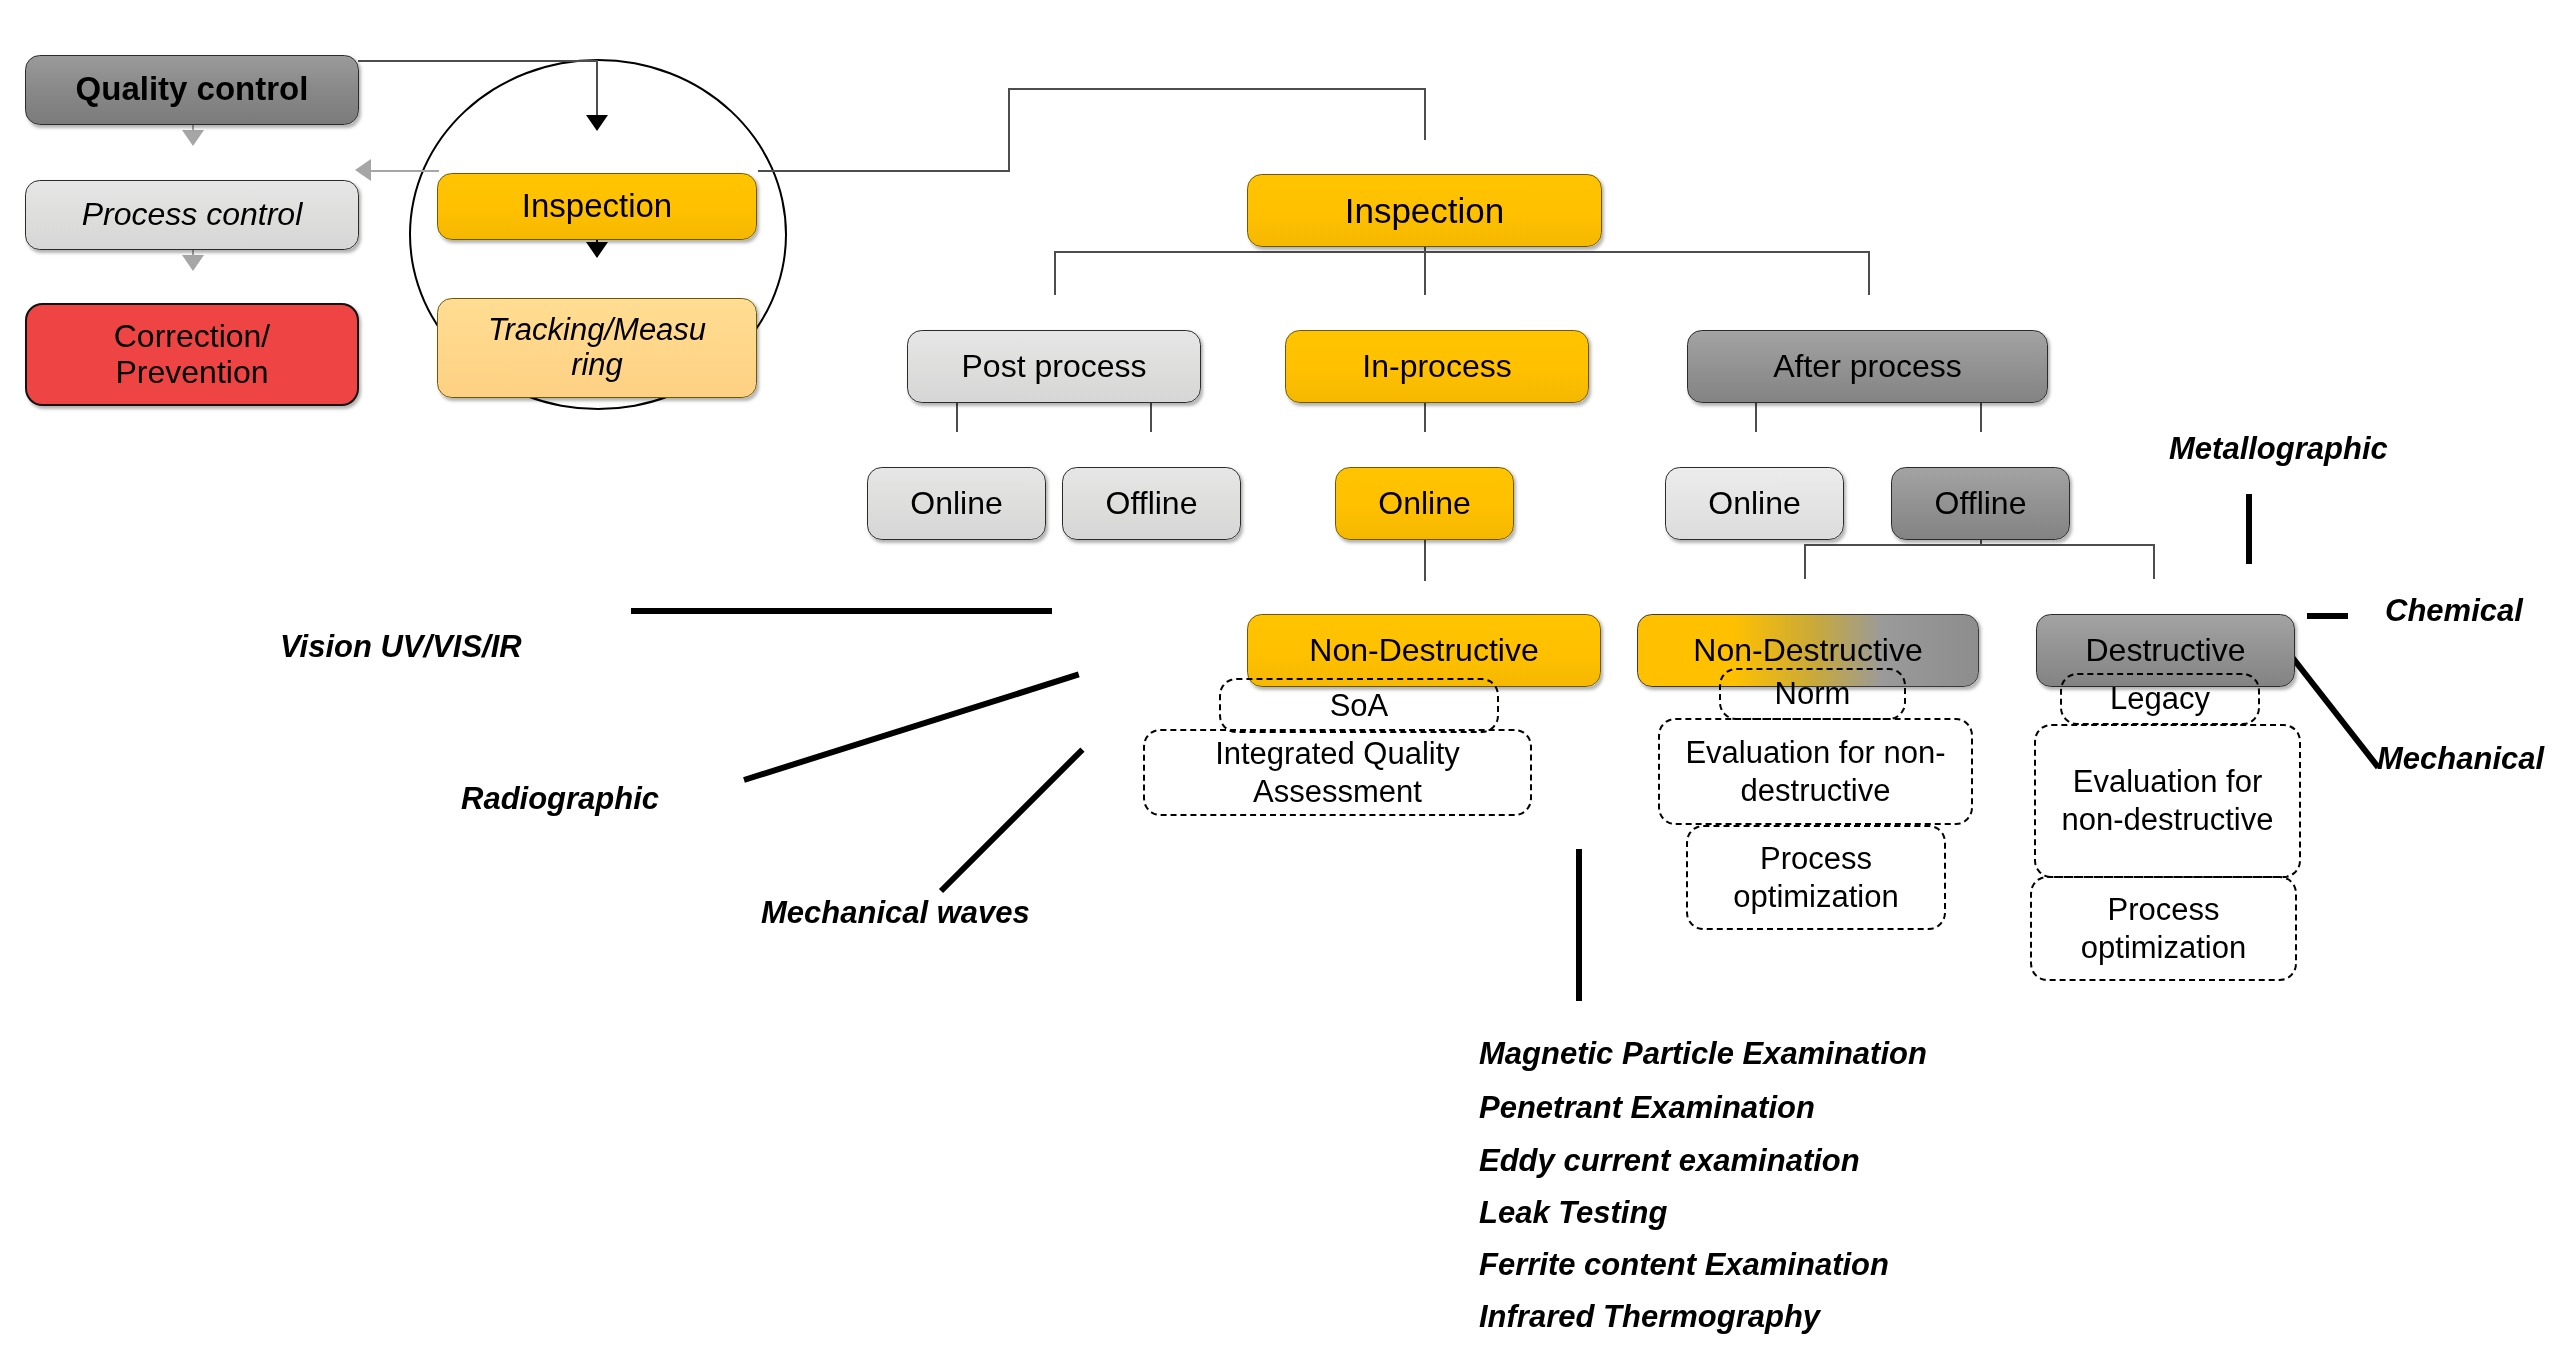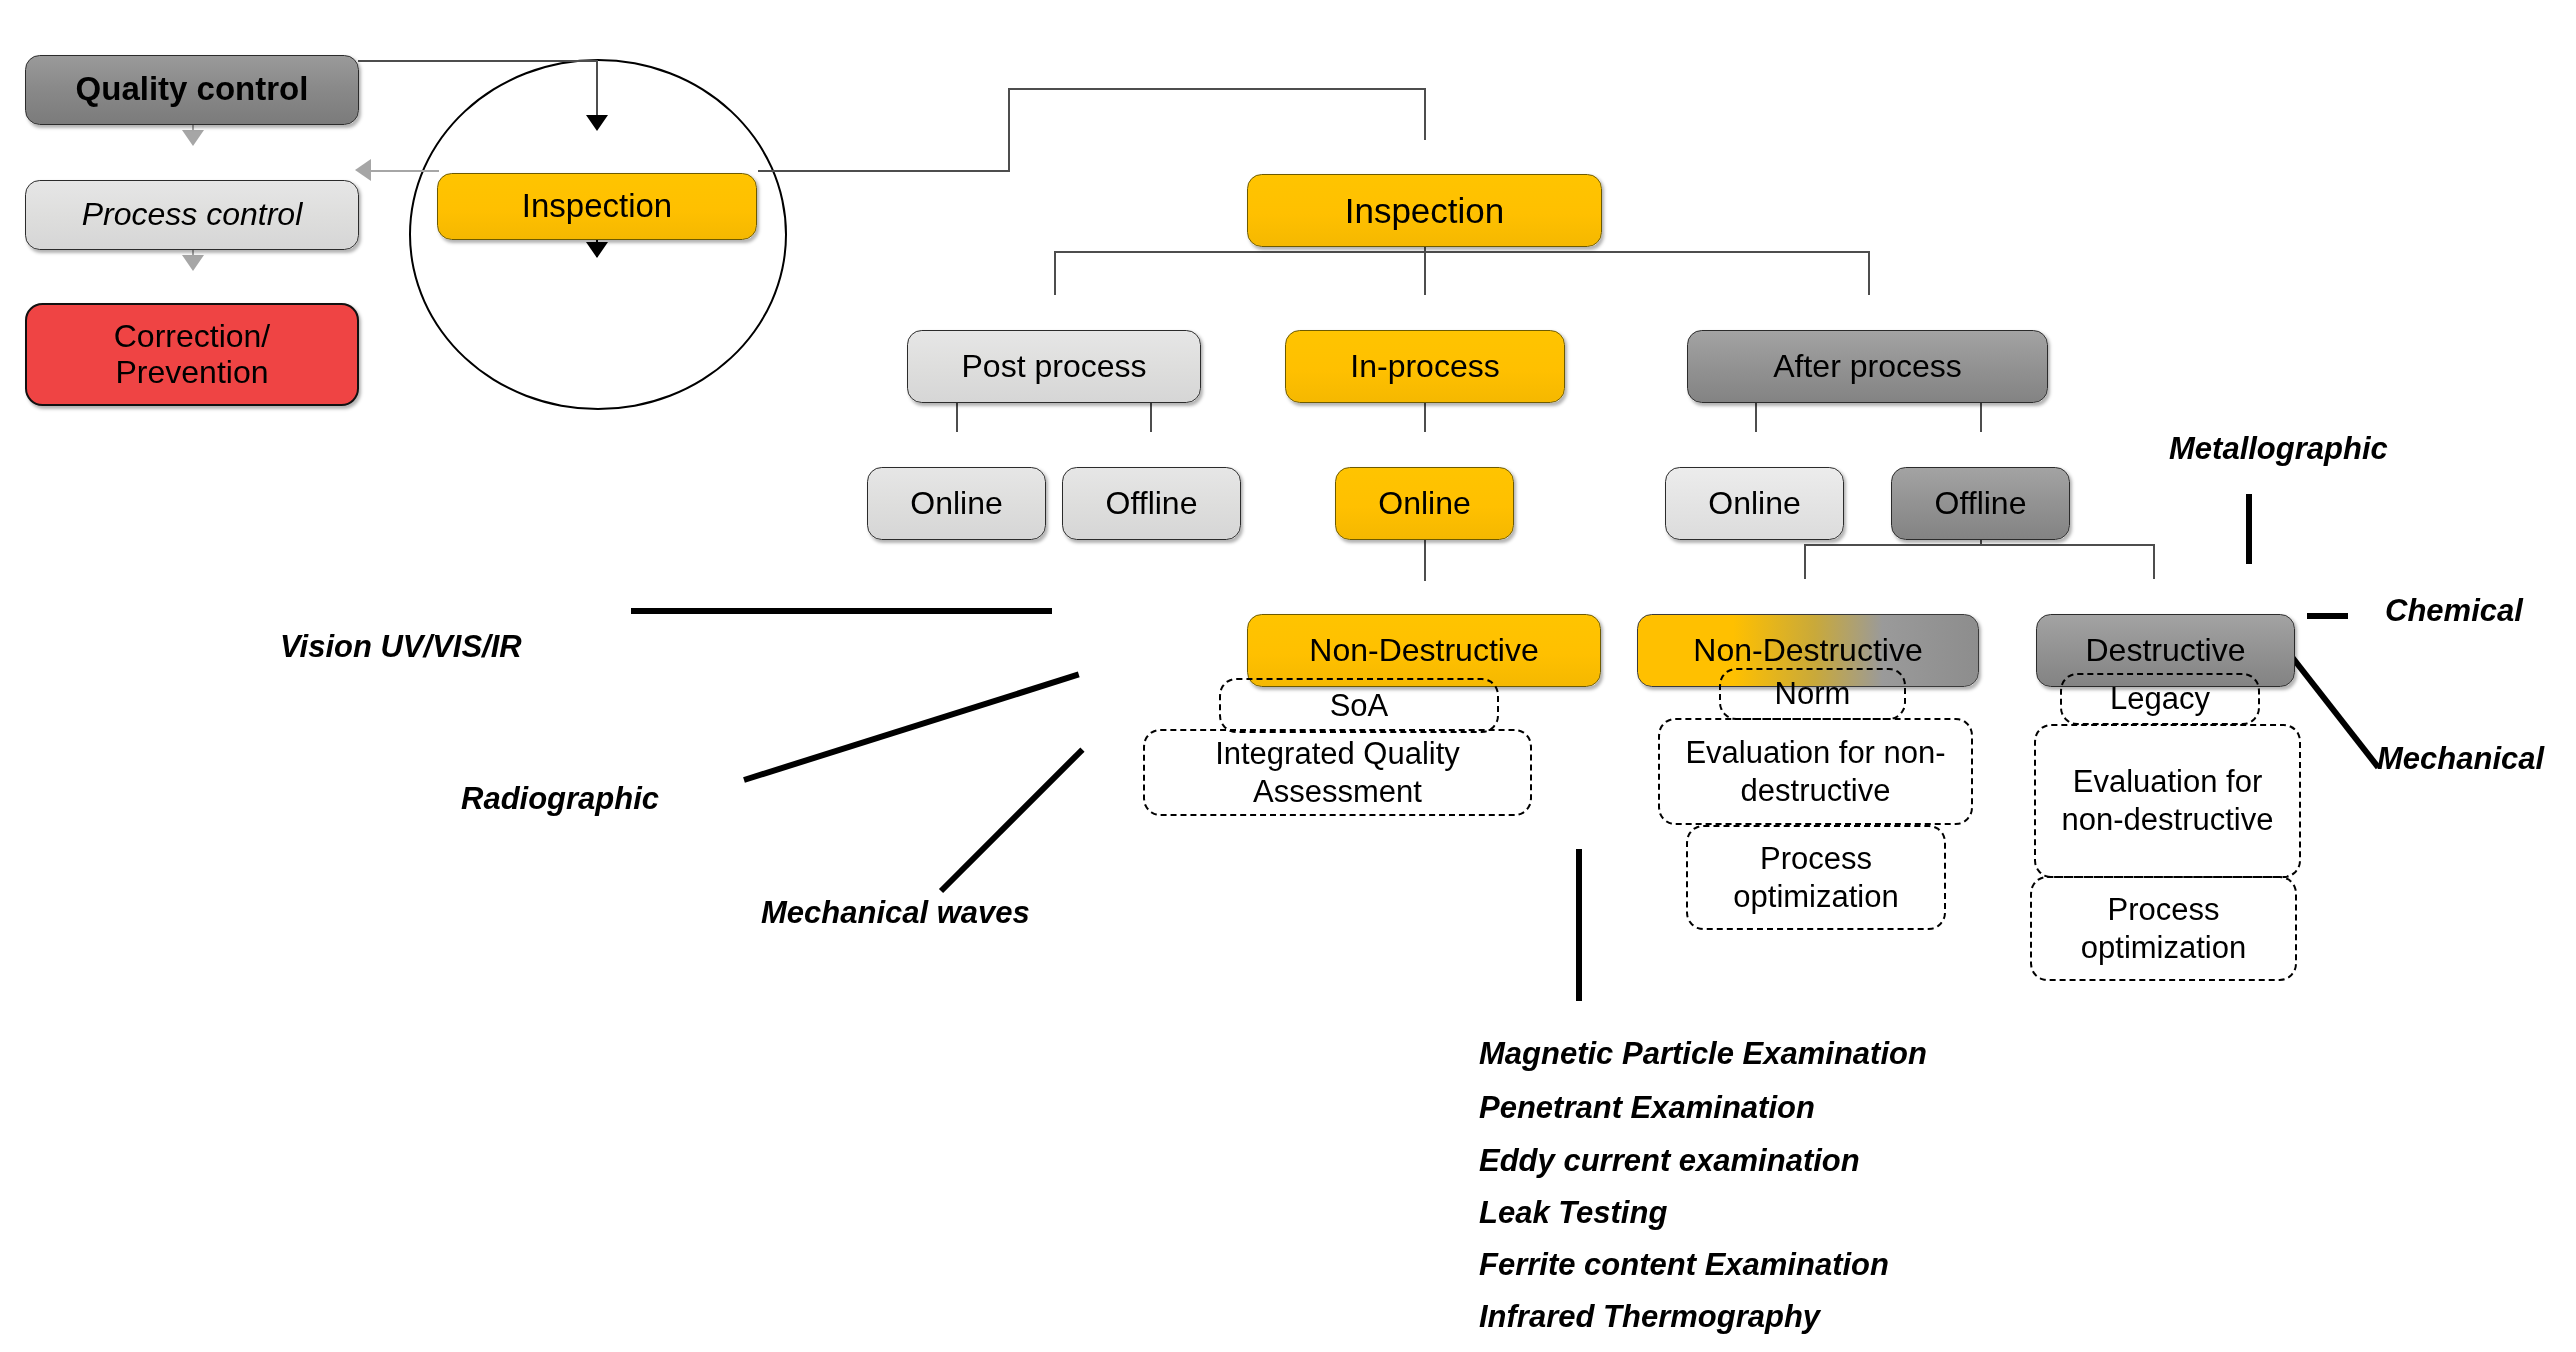--- a/index.html
+++ b/index.html
@@ -135,39 +135,41 @@
   <div class="arrow-down" style="left:586px;top:115px;"></div>
 
   <div class="node n-amber" style="left:437px;top:137px;width:320px;height:67px;font-size:33px;">Inspection</div>
 
   <div class="ln lnh ln-gray" style="left:369px;top:170px;width:70px;"></div>
   <div class="arrow-left-gray" style="left:355px;top:159px;"></div>
 
   <div class="ln lnv ln-blk" style="left:596px;top:204px;height:53px;"></div>
   <div class="arrow-down" style="left:586px;top:242px;"></div>
 
+  <div class="node n-amberlite ital" style="left:437px;top:262px;width:320px;height:100px;font-size:31px;white-space:pre-line;">Tracking/Measu
+ring</div>
 
   <div class="ln lnh" style="left:758px;top:170px;width:252px;"></div>
   <div class="ln lnv" style="left:1008px;top:88px;height:83px;"></div>
   <div class="ln lnh" style="left:1008px;top:88px;width:417px;"></div>
   <div class="ln lnv" style="left:1424px;top:88px;height:52px;"></div>
 
   <div class="node n-amber" style="left:1247px;top:138px;width:355px;height:73px;font-size:35px;">Inspection</div>
 
   <div class="ln lnv" style="left:1424px;top:211px;height:41px;"></div>
 
   <div class="ln lnh" style="left:1054px;top:251px;width:816px;"></div>
 
   <div class="ln lnv" style="left:1054px;top:251px;height:44px;"></div>
   <div class="ln lnv" style="left:1424px;top:251px;height:44px;"></div>
   <div class="ln lnv" style="left:1868px;top:251px;height:44px;"></div>
 
   <div class="node n-lightgray" style="left:907px;top:294px;width:294px;height:73px;font-size:32px;">Post process</div>
 
-  <div class="node n-amber" style="left:1285px;top:294px;width:280px;height:73px;font-size:32px;">In-process</div>
+  <div class="node n-amber" style="left:1285px;top:294px;width:304px;height:73px;font-size:32px;">In-process</div>
 
   <div class="node n-midgray" style="left:1687px;top:294px;width:361px;height:73px;font-size:32px;">After process</div>
 
   <div class="ln lnv" style="left:1054px;top:367px;height:33px;"></div>
   <div class="ln lnh" style="left:956px;top:399px;width:195px;"></div>
   <div class="ln lnv" style="left:956px;top:399px;height:33px;"></div>
   <div class="ln lnv" style="left:1150px;top:399px;height:33px;"></div>
 
   <div class="node n-lightgray" style="left:867px;top:431px;width:179px;height:73px;font-size:32px;">Online</div>
   <div class="node n-lightgray" style="left:1062px;top:431px;width:179px;height:73px;font-size:32px;">Offline</div>

